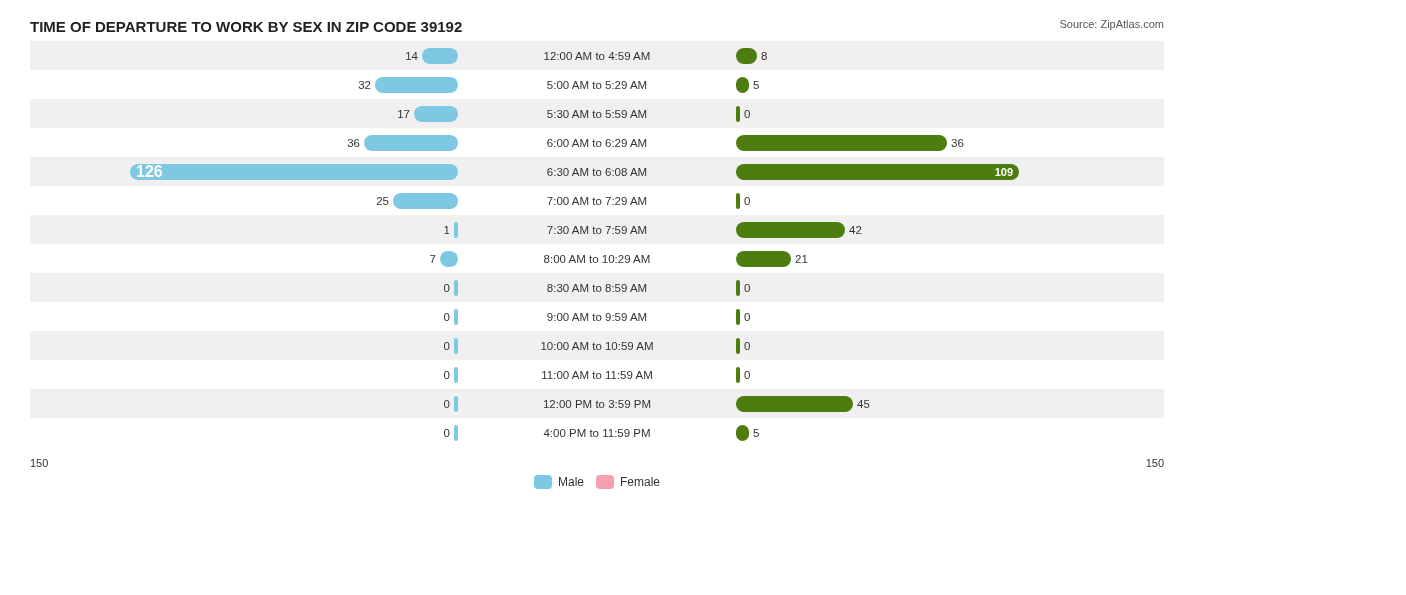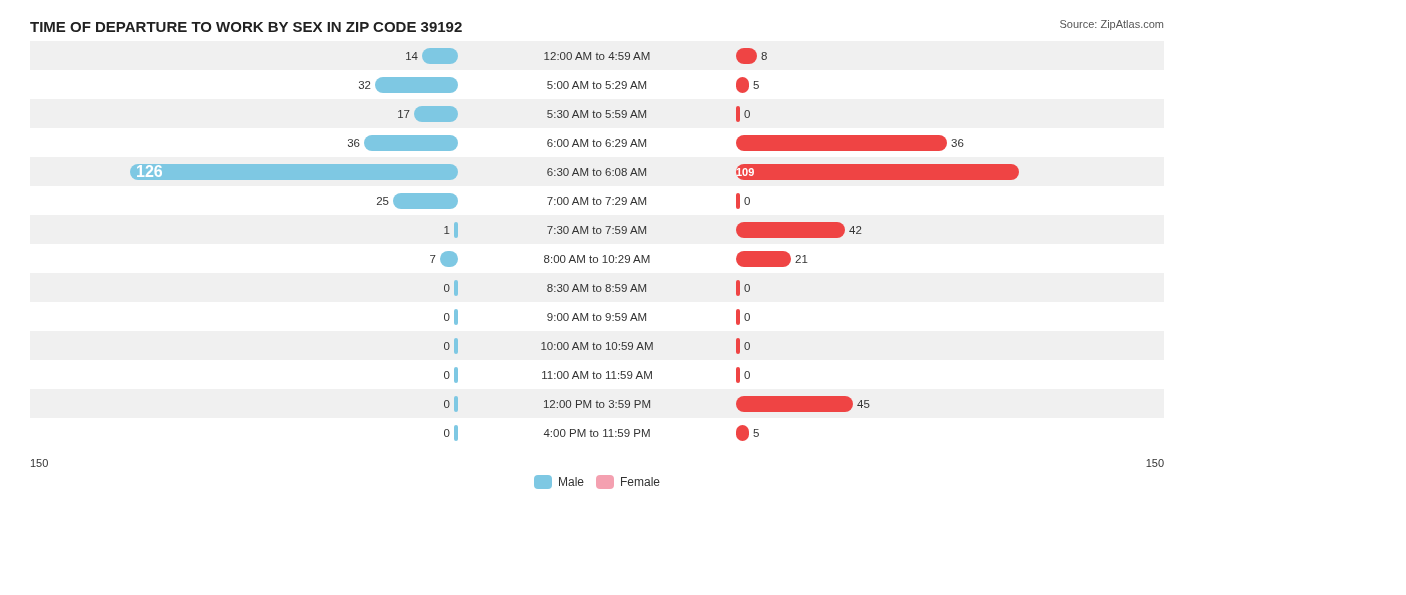--- a/index.html
+++ b/index.html
@@ -35,22 +35,22 @@
       border-radius: 8px;
       display: flex;
       align-items: center;
       min-width: 4px;
     }
     .bar-male {
       background: #7ec8e3;
       justify-content: flex-start;
     }
     .bar-female {
-      background: #ef4444;
-      justify-content: flex-start;
+      background: #4d7c0f;
+      justify-content: flex-end;
     }
     .val-inside-male {
       font-size: 16px;
       color: #fff;
       padding-left: 6px;
       font-weight: bold;
     }
     .val-inside-female {
       font-size: 11px;
       color: #fff;

